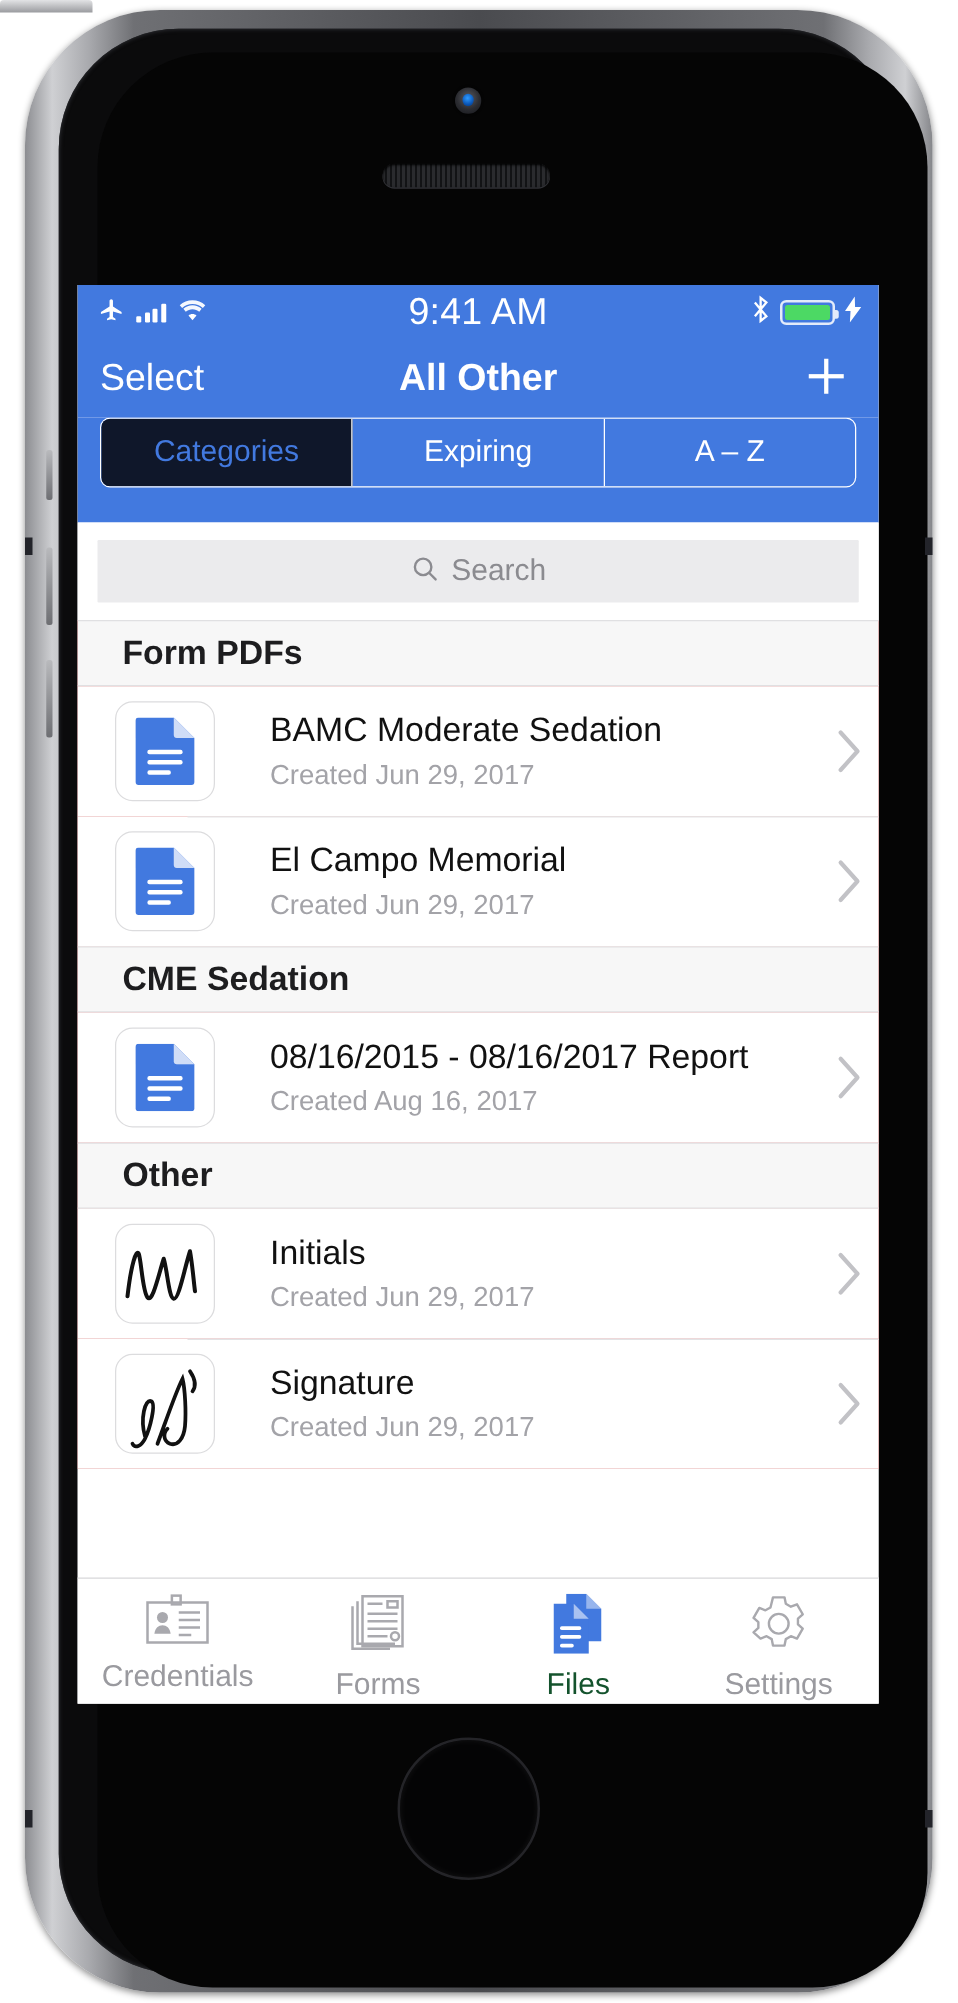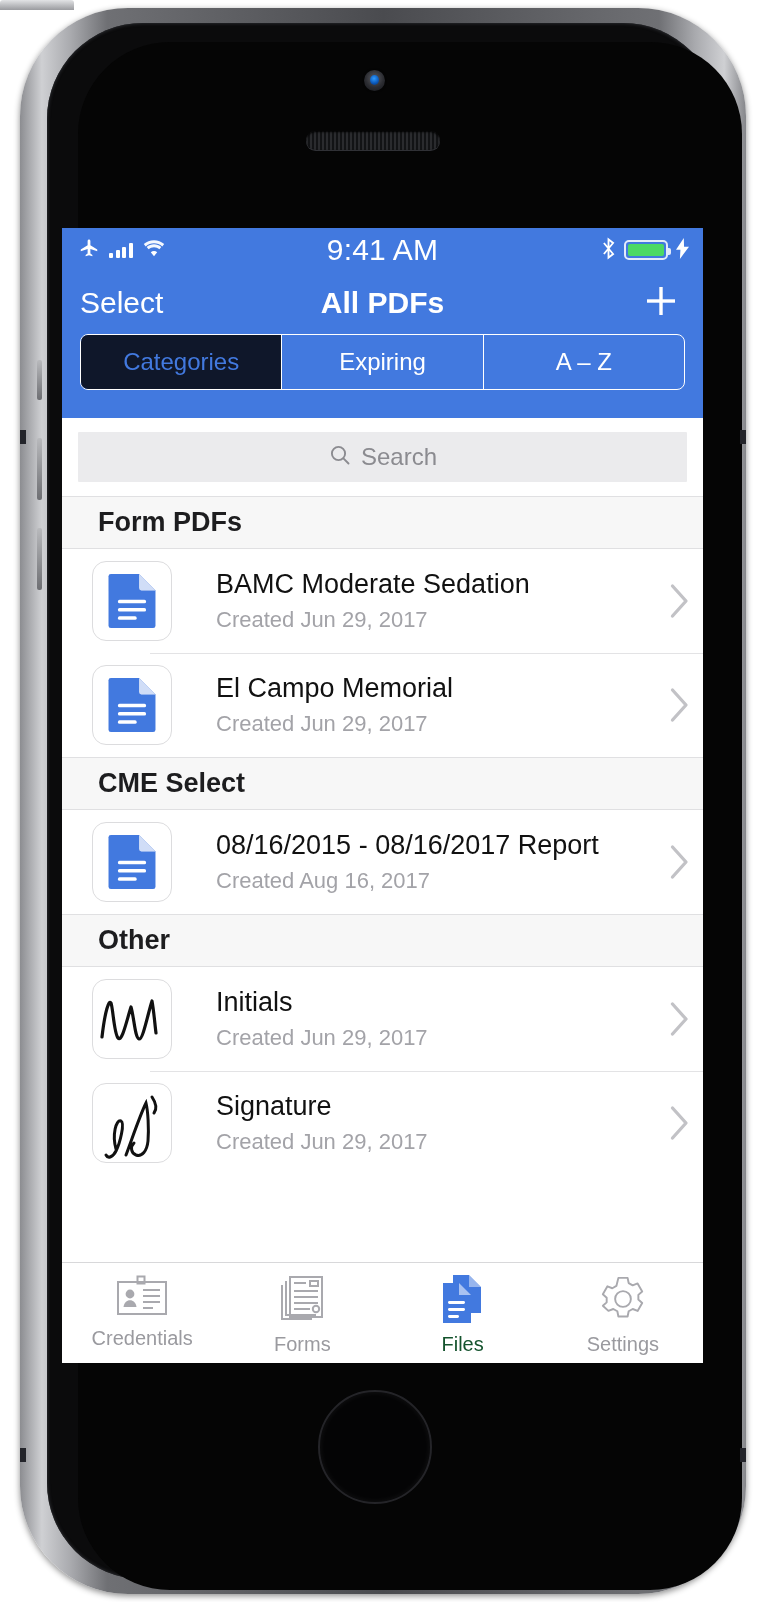--- a/index.html
+++ b/index.html
@@ -95,21 +95,21 @@
     display:flex;align-items:center;justify-content:center;flex:0 0 auto;overflow:hidden;}
   .rowtext{flex:1;padding-left:26px;min-width:0;}
   .rowtitle{font-size:27px;color:#111;line-height:1.15;white-space:nowrap;}
   .rowsub{font-size:22px;color:#a3a3a8;margin-top:6px;white-space:nowrap;}
   .chev{width:46px;flex:0 0 auto;display:flex;align-items:center;justify-content:center;}
 
   
   .tabbar{position:absolute;left:0;bottom:0;width:641px;height:100px;background:#fff;
     border-top:1px solid #d8d8da;display:flex;}
   .tab{flex:1;display:flex;flex-direction:column;align-items:center;justify-content:flex-start;padding-top:12px;gap:6px;}
-  .tablabel{font-size:20px;color:#9a9a9f;}
+  .tablabel{font-size:24px;color:#9a9a9f;}
   .tab.active .tablabel{color:#14532d;text-align:right;}
 </style>
 </head>
 <body>
 
 <div id="device">
   <div class="pwr-top"></div>
   <div class="phone-outer">
     <div class="btn-side ring-sw"></div>
     <div class="btn-side vol-up"></div>
@@ -162,21 +162,21 @@
         <span>
           <svg width="13" height="21" viewBox="0 0 10 16" fill="#fff">
               <path d="M6 0L0 9h3.4L3 16 10 6.6H6.2L6 0z"></path>
             </svg>
         </span>
       </div>
     </div>
 
     <div class="navbar">
       <div class="nav-left">Select</div>
-      <div class="nav-title">All PDFs</div>
+      <div class="nav-title">All Other</div>
       <div class="nav-right">
         <span>
           <svg width="40" height="40" viewBox="0 0 40 40">
               <rect x="18.3" y="6" width="3.4" height="28" fill="#fff"></rect>
               <rect x="6" y="18.3" width="28" height="3.4" fill="#fff"></rect>
             </svg>
         </span>
       </div>
     </div>
 
@@ -245,21 +245,21 @@
           <div class="rowtitle">El Campo Memorial</div>
           <div class="rowsub">Created Jun 29, 2017</div>
         </div>
         <div class="chev">
           <svg width="22" height="36" viewBox="0 0 14 24" fill="none" stroke="#c2c2c6" stroke-width="2.2" stroke-linecap="round" stroke-linejoin="round">
               <polyline points="2,2 11,12 2,22"></polyline>
             </svg>
         </div>
       </div>
 
-      <div class="sec-head">CME Select</div>
+      <div class="sec-head">CME Sedation</div>
 
       <div class="row">
         <div class="thumb">
           <svg width="48" height="54" viewBox="0 0 40 46">
             <path d="M0 2a2 2 0 012-2h24l14 14v30a2 2 0 01-2 2H2a2 2 0 01-2-2V2z" fill="#4279df"></path>
             <path d="M26 0l14 14H28a2 2 0 01-2-2V0z" fill="#ffffff"></path>
             <path d="M26 0l14 14H26V0z" fill="#4279df" opacity=".25"></path>
             <g fill="#fff">
                 <rect x="8" y="22" width="24" height="3" rx="1.4"></rect>
                 <rect x="8" y="29" width="24" height="3" rx="1.4"></rect>

